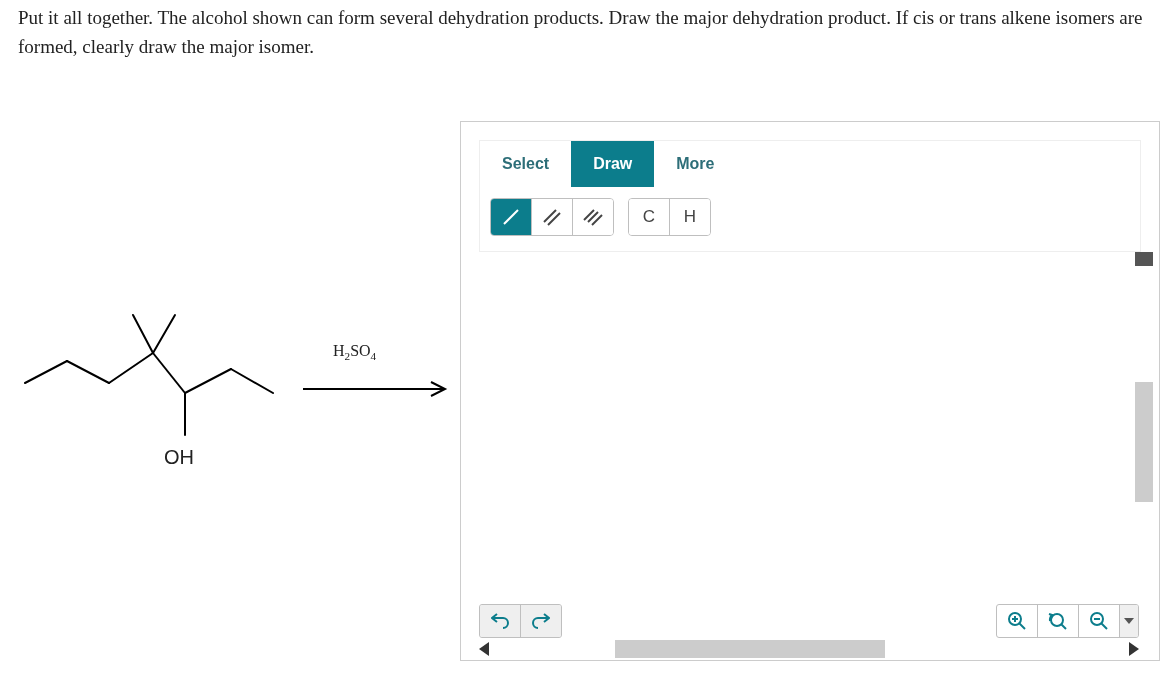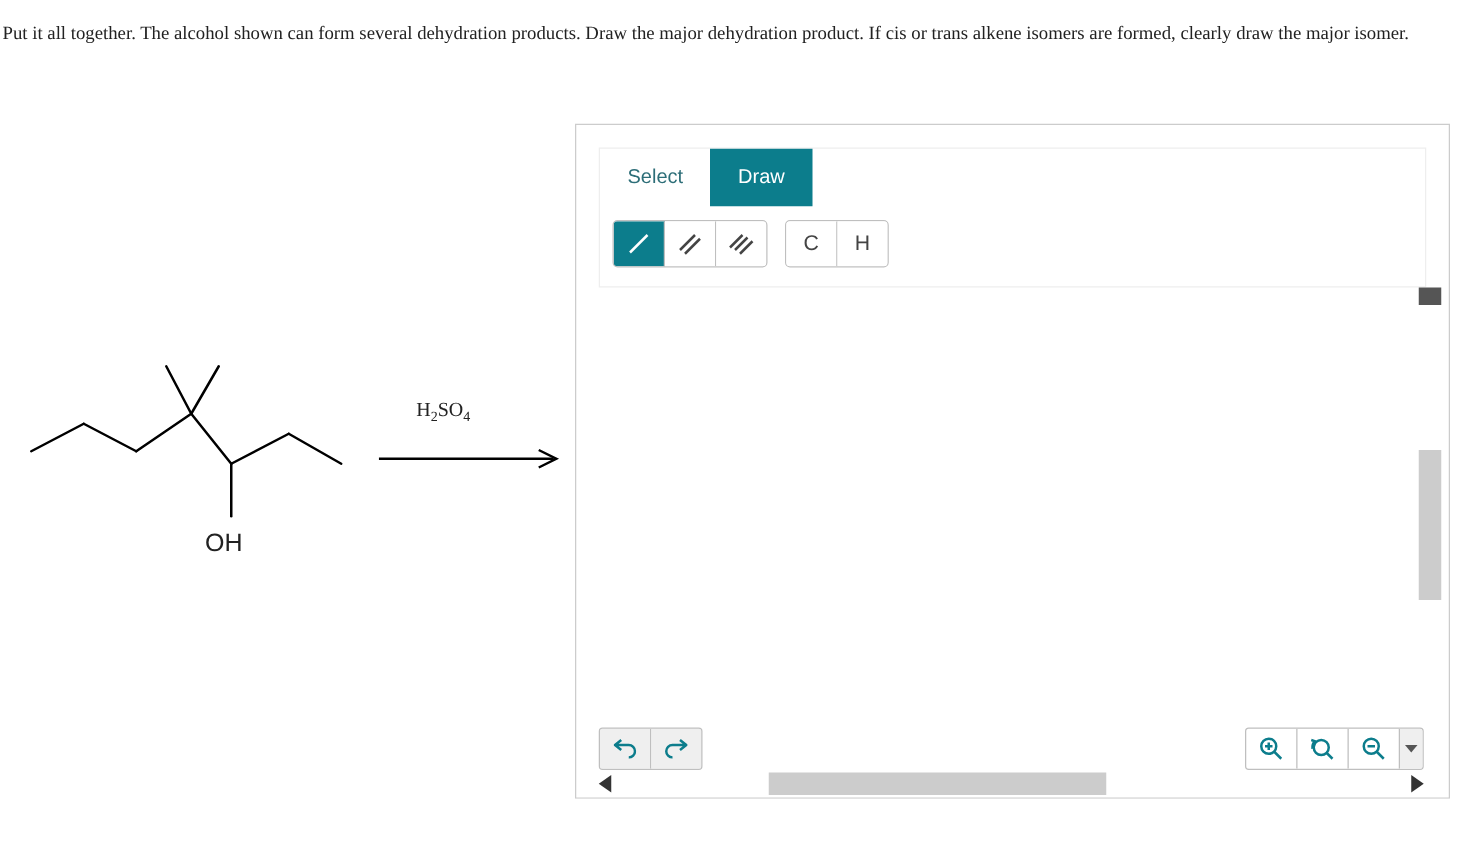--- a/index.html
+++ b/index.html
@@ -4,24 +4,23 @@
 <style>
   body {
     margin: 0;
     padding: 0;
     font-family: Georgia, 'Times New Roman', serif;
     color: #222;
     background: #fff;
     width: 1173px;
   }
   .question {
-    font-size: 15px;
+    font-size: 19px;
     line-height: 1.5;
-    padding: 4px 2px 0 2px;
-    margin-top: 12px;
+    padding: 4px 2px 0 18px;
   }
   .workarea {
     display: flex;
     align-items: flex-start;
     margin-top: 60px;
   }
   .reagent-col {
     width: 460px;
     position: relative;
     height: 480px;
@@ -62,20 +61,21 @@
   }
   .toolbar {
     border: 1px solid #eee;
     margin: 18px 18px 0 18px;
     background: #fff;
   }
   .tab-row {
     display: flex;
     align-items: flex-start;
     height: 46px;
+    font-weight: bold;
   }
   .tab {
     font-family: 'Segoe UI', Arial, sans-serif;
     font-size: 16px;
     color: #2d6e78;
     padding: 0 22px;
     height: 100%;
     display: flex;
     align-items: center;
     justify-content: center;
@@ -221,20 +221,21 @@
       <polyline points="128,3 142,10 128,17" fill="none" stroke="#000" stroke-width="2"></polyline>
     </svg>
   </div>
 
   <div class="editor-panel">
 
     <div class="toolbar">
       <div class="tab-row">
         <div class="tab">Select</div>
         <div class="tab active">Draw</div>
+        <div class="tab">More</div>
       </div>
       <div class="tool-row">
         <div class="btn-group">
           <div class="tool-btn active">
             <svg width="20" height="20">
                 <line x1="3" y1="17" x2="17" y2="3" stroke-width="2"></line>
               </svg>
           </div>
           <div class="tool-btn">
             <svg width="20" height="20">

